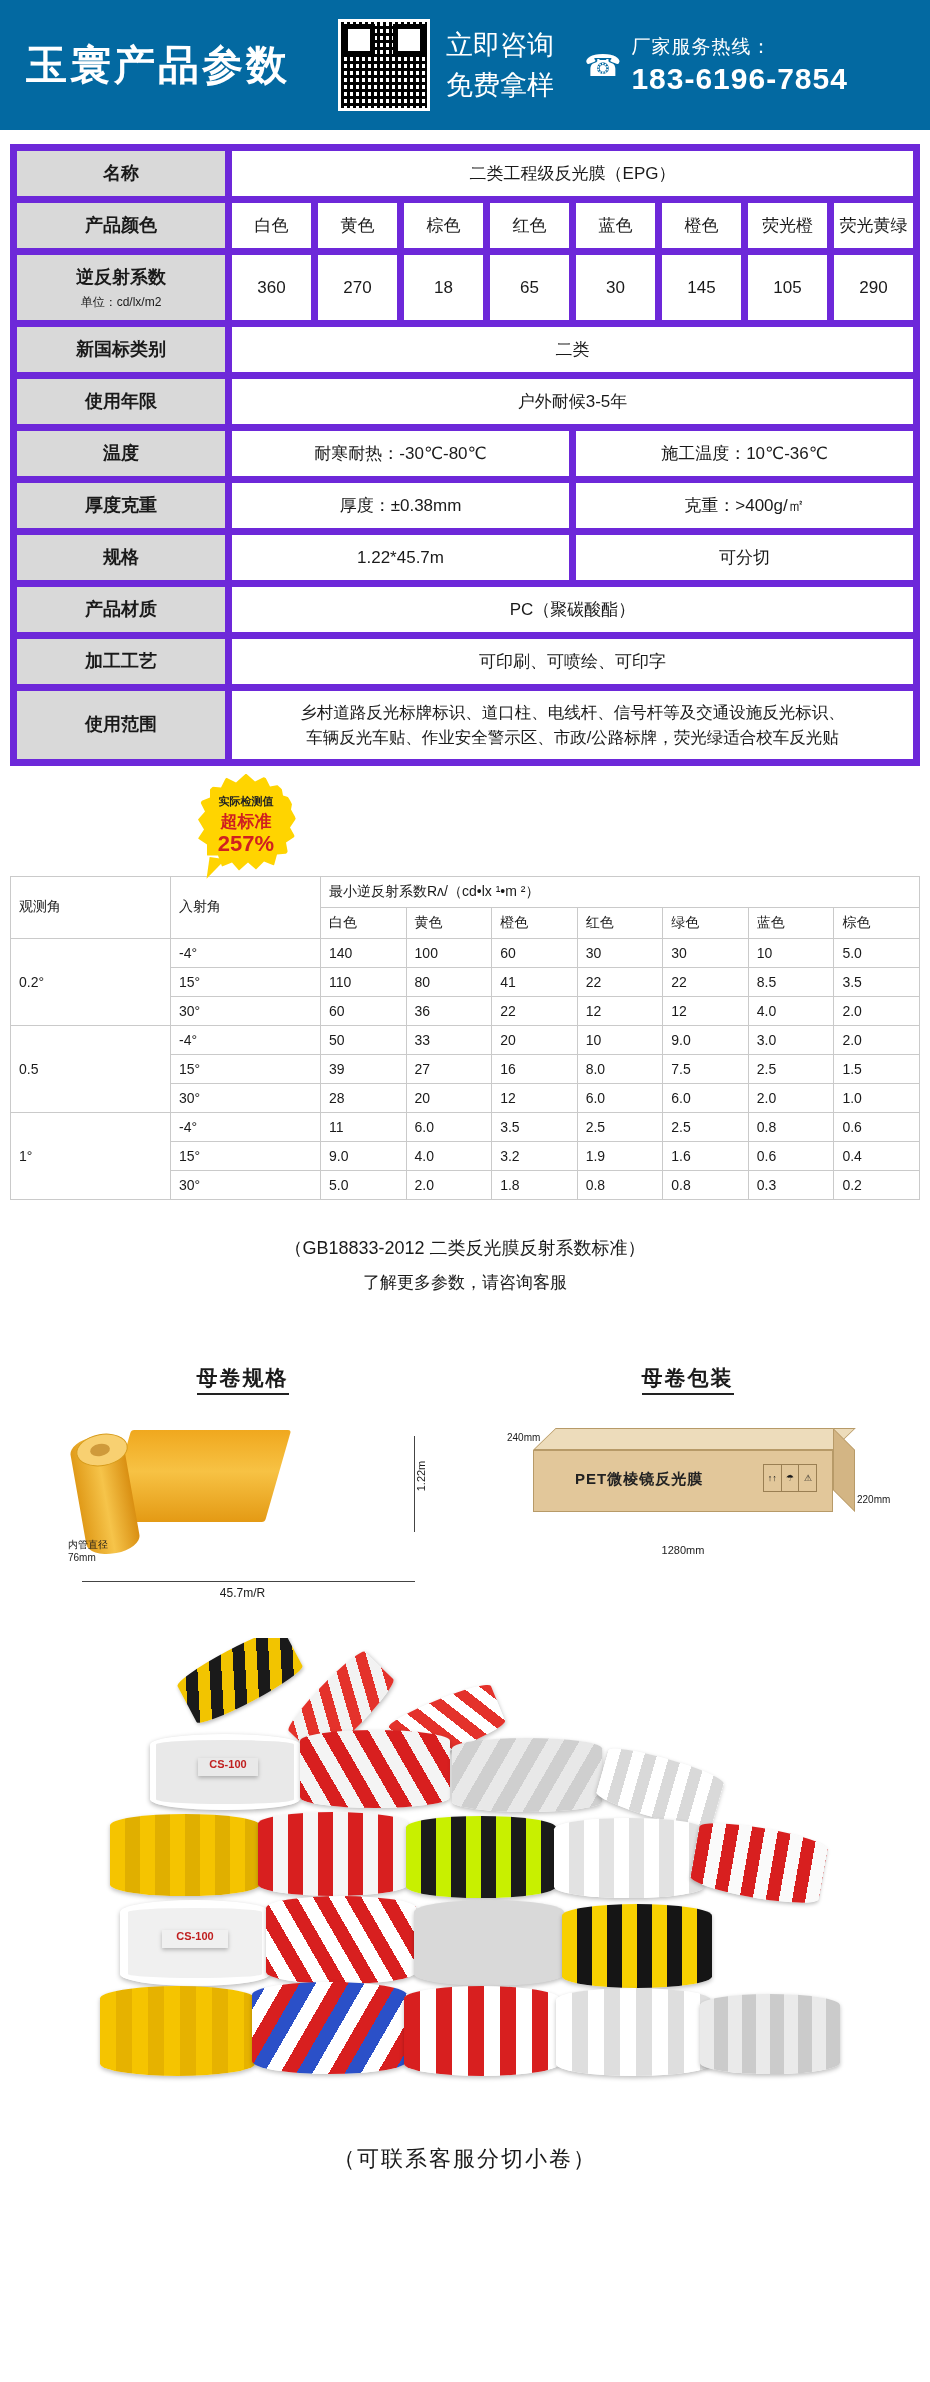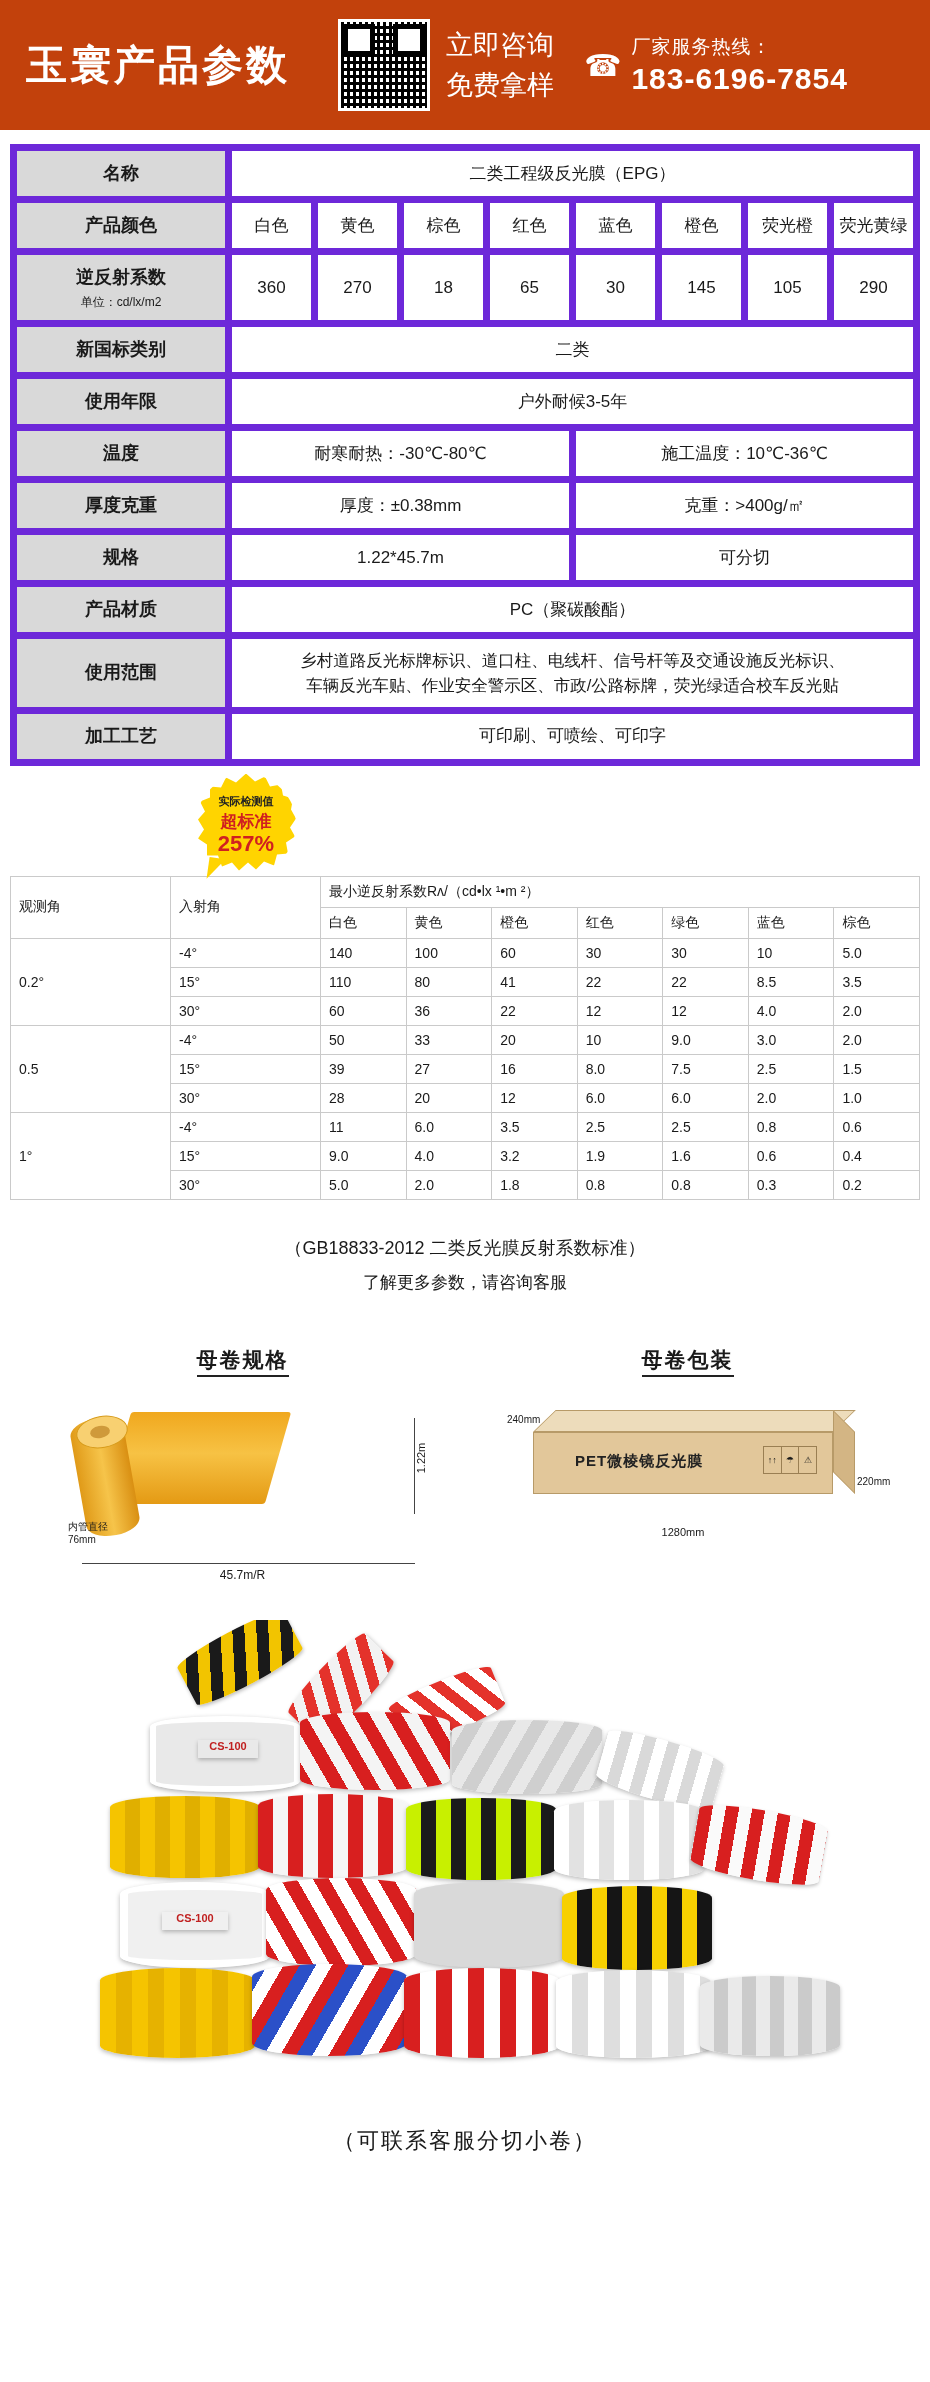--- a/index.html
+++ b/index.html
@@ -16,21 +16,21 @@
   .page {
     width: 930px;
     margin: 0 auto;
     position: relative;
     background: #fff;
   }
 
   
   .header {
     height: 130px;
-    background: #c2410c;
+    background: #0369a1;
     display: flex;
     align-items: center;
     padding: 0 26px;
     box-sizing: border-box;
   }
   .header-title {
     color: #ffffff;
     font-size: 41px;
     font-weight: bold;
     letter-spacing: 3px;
@@ -212,21 +212,21 @@
     text-align: center;
     font-size: 18px;
     margin-top: 30px;
     line-height: 2;
   }
   .gb-note .line2 { font-size: 17px; }
 
   
   .rolls {
     display: flex;
-    margin-top: 46px;
+    margin-top: 64px;
     padding: 0 40px;
     box-sizing: border-box;
     gap: 40px;
   }
   .roll-col { width: 50%; position: relative; }
   .roll-title {
     text-align: center;
     font-size: 21px;
     font-weight: bold;
     letter-spacing: 2px;
@@ -474,29 +474,29 @@
       <tr>
         <td class="label">规格</td>
         <td colspan="4">1.22*45.7m</td>
         <td colspan="4">可分切</td>
       </tr>
       <tr>
         <td class="label">产品材质</td>
         <td colspan="8">PC（聚碳酸酯）</td>
       </tr>
       <tr>
+        <td class="label">加工工艺</td>
+        <td colspan="8">可印刷、可喷绘、可印字</td>
+      </tr>
+      <tr>
         <td class="label">使用范围</td>
         <td colspan="8" class="range-cell">
           <div>乡村道路反光标牌标识、道口柱、电线杆、信号杆等及交通设施反光标识、</div>
           <div>车辆反光车贴、作业安全警示区、市政/公路标牌，荧光绿适合校车反光贴</div>
         </td>
-      </tr>
-      <tr>
-        <td class="label">加工工艺</td>
-        <td colspan="8">可印刷、可喷绘、可印字</td>
       </tr>
     </tbody>
       </table>
   </div>
 
   <div class="badge-area">
     <div class="badge">
       <div class="burst"></div>
       <div class="tail"></div>
       <div class="bt1">实际检测值</div>

